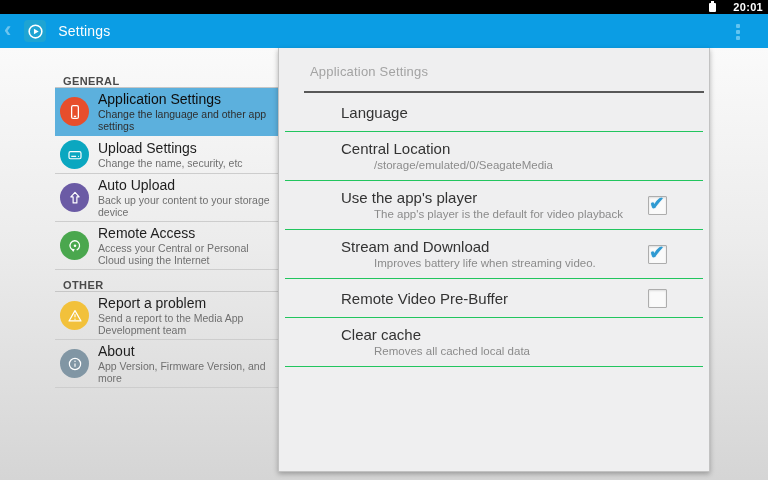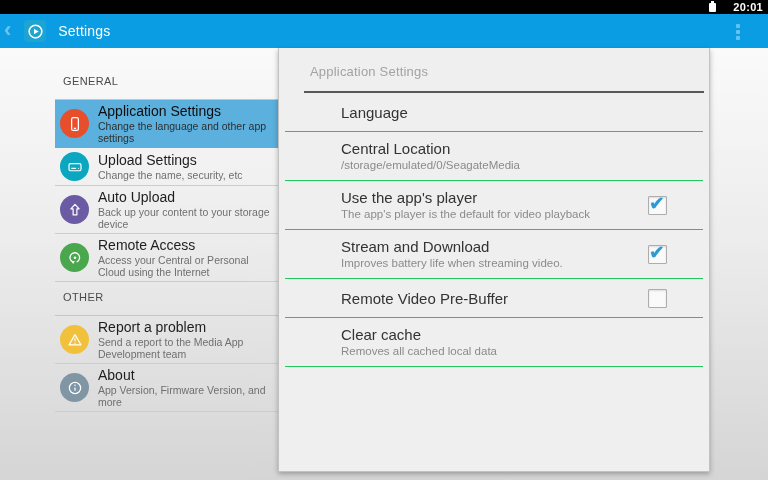--- a/index.html
+++ b/index.html
@@ -18,43 +18,43 @@
     display:flex;align-items:center;justify-content:center;}
   .ab-title{color:#fdfdfd;font-size:14px;margin-left:12px;letter-spacing:.2px;}
   .overflow{position:absolute;right:18px;top:6px;width:24px;height:24px;display:flex;flex-direction:column;
     align-items:center;justify-content:center;gap:2px;cursor:pointer;}
   .overflow i{width:4px;height:4px;background:#63c4f1;border-radius:1px;}
   
   .content{position:relative;height:432px;
     background:linear-gradient(180deg,#fafafa 0%,#ececec 45%,#d5d5d5 100%);}
   
   .sidebar{position:absolute;left:55px;top:22px;width:223px;}
-  .s-header{font-size:11px;font-weight:normal;color:#4a4a4a;letter-spacing:.4px;
-    padding:5px 0 12px 8px;border-bottom:1px solid #c6c6c6;}
+  .s-header{font-size:11px;font-weight:bold;color:#4a4a4a;letter-spacing:.4px;
+    padding:5px 0 0 8px;border-bottom:1px solid #c6c6c6;}
   .s-header.later{padding-top:9px;}
   .s-row{display:flex;align-items:center;padding:3px 0;border-bottom:1px solid #cdcdcd;cursor:pointer;}
   .s-row.selected{background:#5cb0dd;border-bottom-color:#5cb0dd;}
   .s-icon{width:29px;height:29px;border-radius:50%;flex:none;margin:1px 9px 1px 5px;
     display:flex;align-items:center;justify-content:center;}
   .s-text{display:flex;flex-direction:column;}
   .s-title{font-size:14px;color:#1e1e1e;line-height:17px;}
   .s-sub{font-size:10.5px;color:#6f6f6f;line-height:12px;}
   .s-row.selected .s-title{color:#0d0d0d;}
   .s-row.selected .s-sub{color:#2e2e2e;}
   
   .card{position:absolute;left:278px;top:0;width:432px;height:424px;box-sizing:border-box;
     background:#efeff0;border:1px solid #c2c2c2;border-top:none;
     box-shadow:0 2px 5px rgba(0,0,0,.28);}
   .card-header{padding:16px 0 0 31px;font-size:13px;color:#a3a3a3;letter-spacing:.2px;}
   .card-rule{height:2px;background:#585858;margin:12px 5px 0 25px;}
   .p-row{display:flex;align-items:center;margin:0 6px;padding:7px 36px 7px 56px;
     border-bottom:1px solid #22c55e;min-height:24px;cursor:pointer;}
   .p-text{display:flex;flex-direction:column;}
   .p-title{font-size:15px;color:#333;line-height:19px;}
-  .p-sub{font-size:11.5px;color:#8b8b8b;line-height:15px;}
+  .p-sub{font-size:11.5px;color:#8b8b8b;line-height:15px;margin-left:33px;}
   .p-sub:empty,.s-sub:empty{display:none;}
   
   .checkbox{position:relative;width:17px;height:17px;flex:none;margin-left:auto;
     background:#fafafa;border:1px solid #adadad;border-radius:1px;
     box-shadow:inset 0 1px 2px rgba(0,0,0,.12);cursor:pointer;}
   .checkbox.checked::after{content:"✔";position:absolute;left:0;top:-5px;
     font-size:19px;font-weight:bold;color:#2f9ad2;text-shadow:0 0 1px #2f9ad2;}
   svg{display:block;}
 </style>
 </head>

